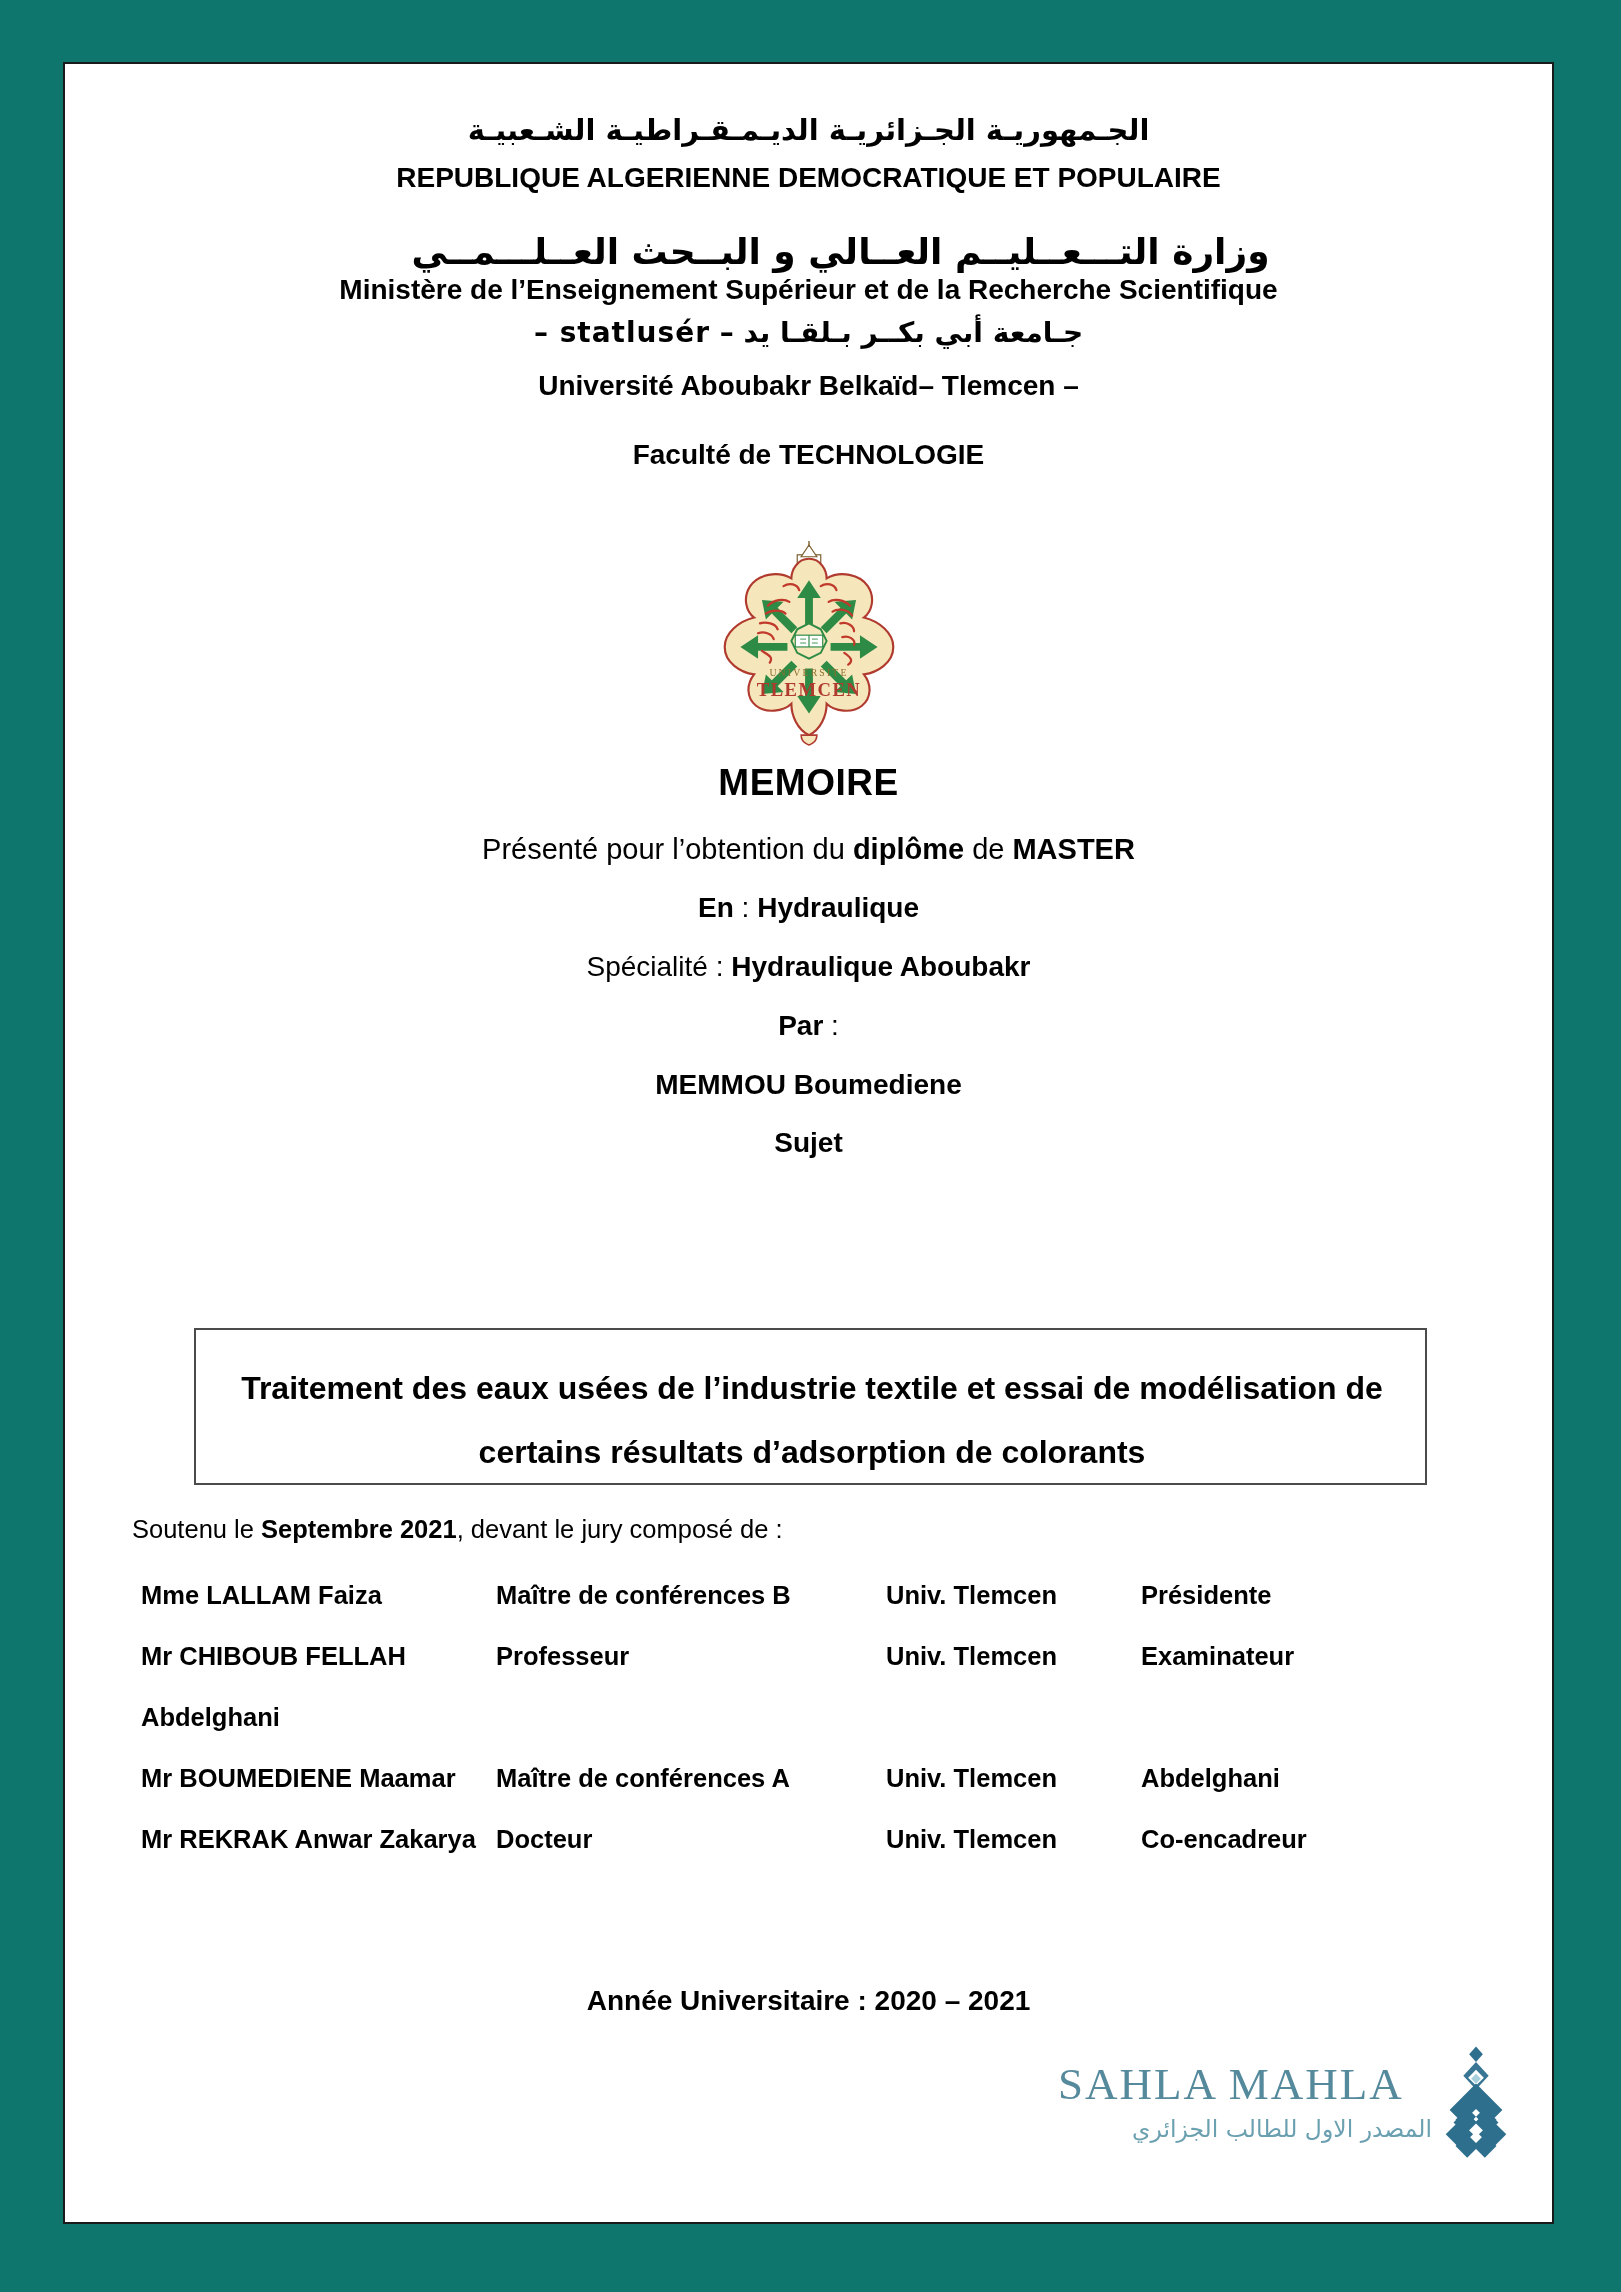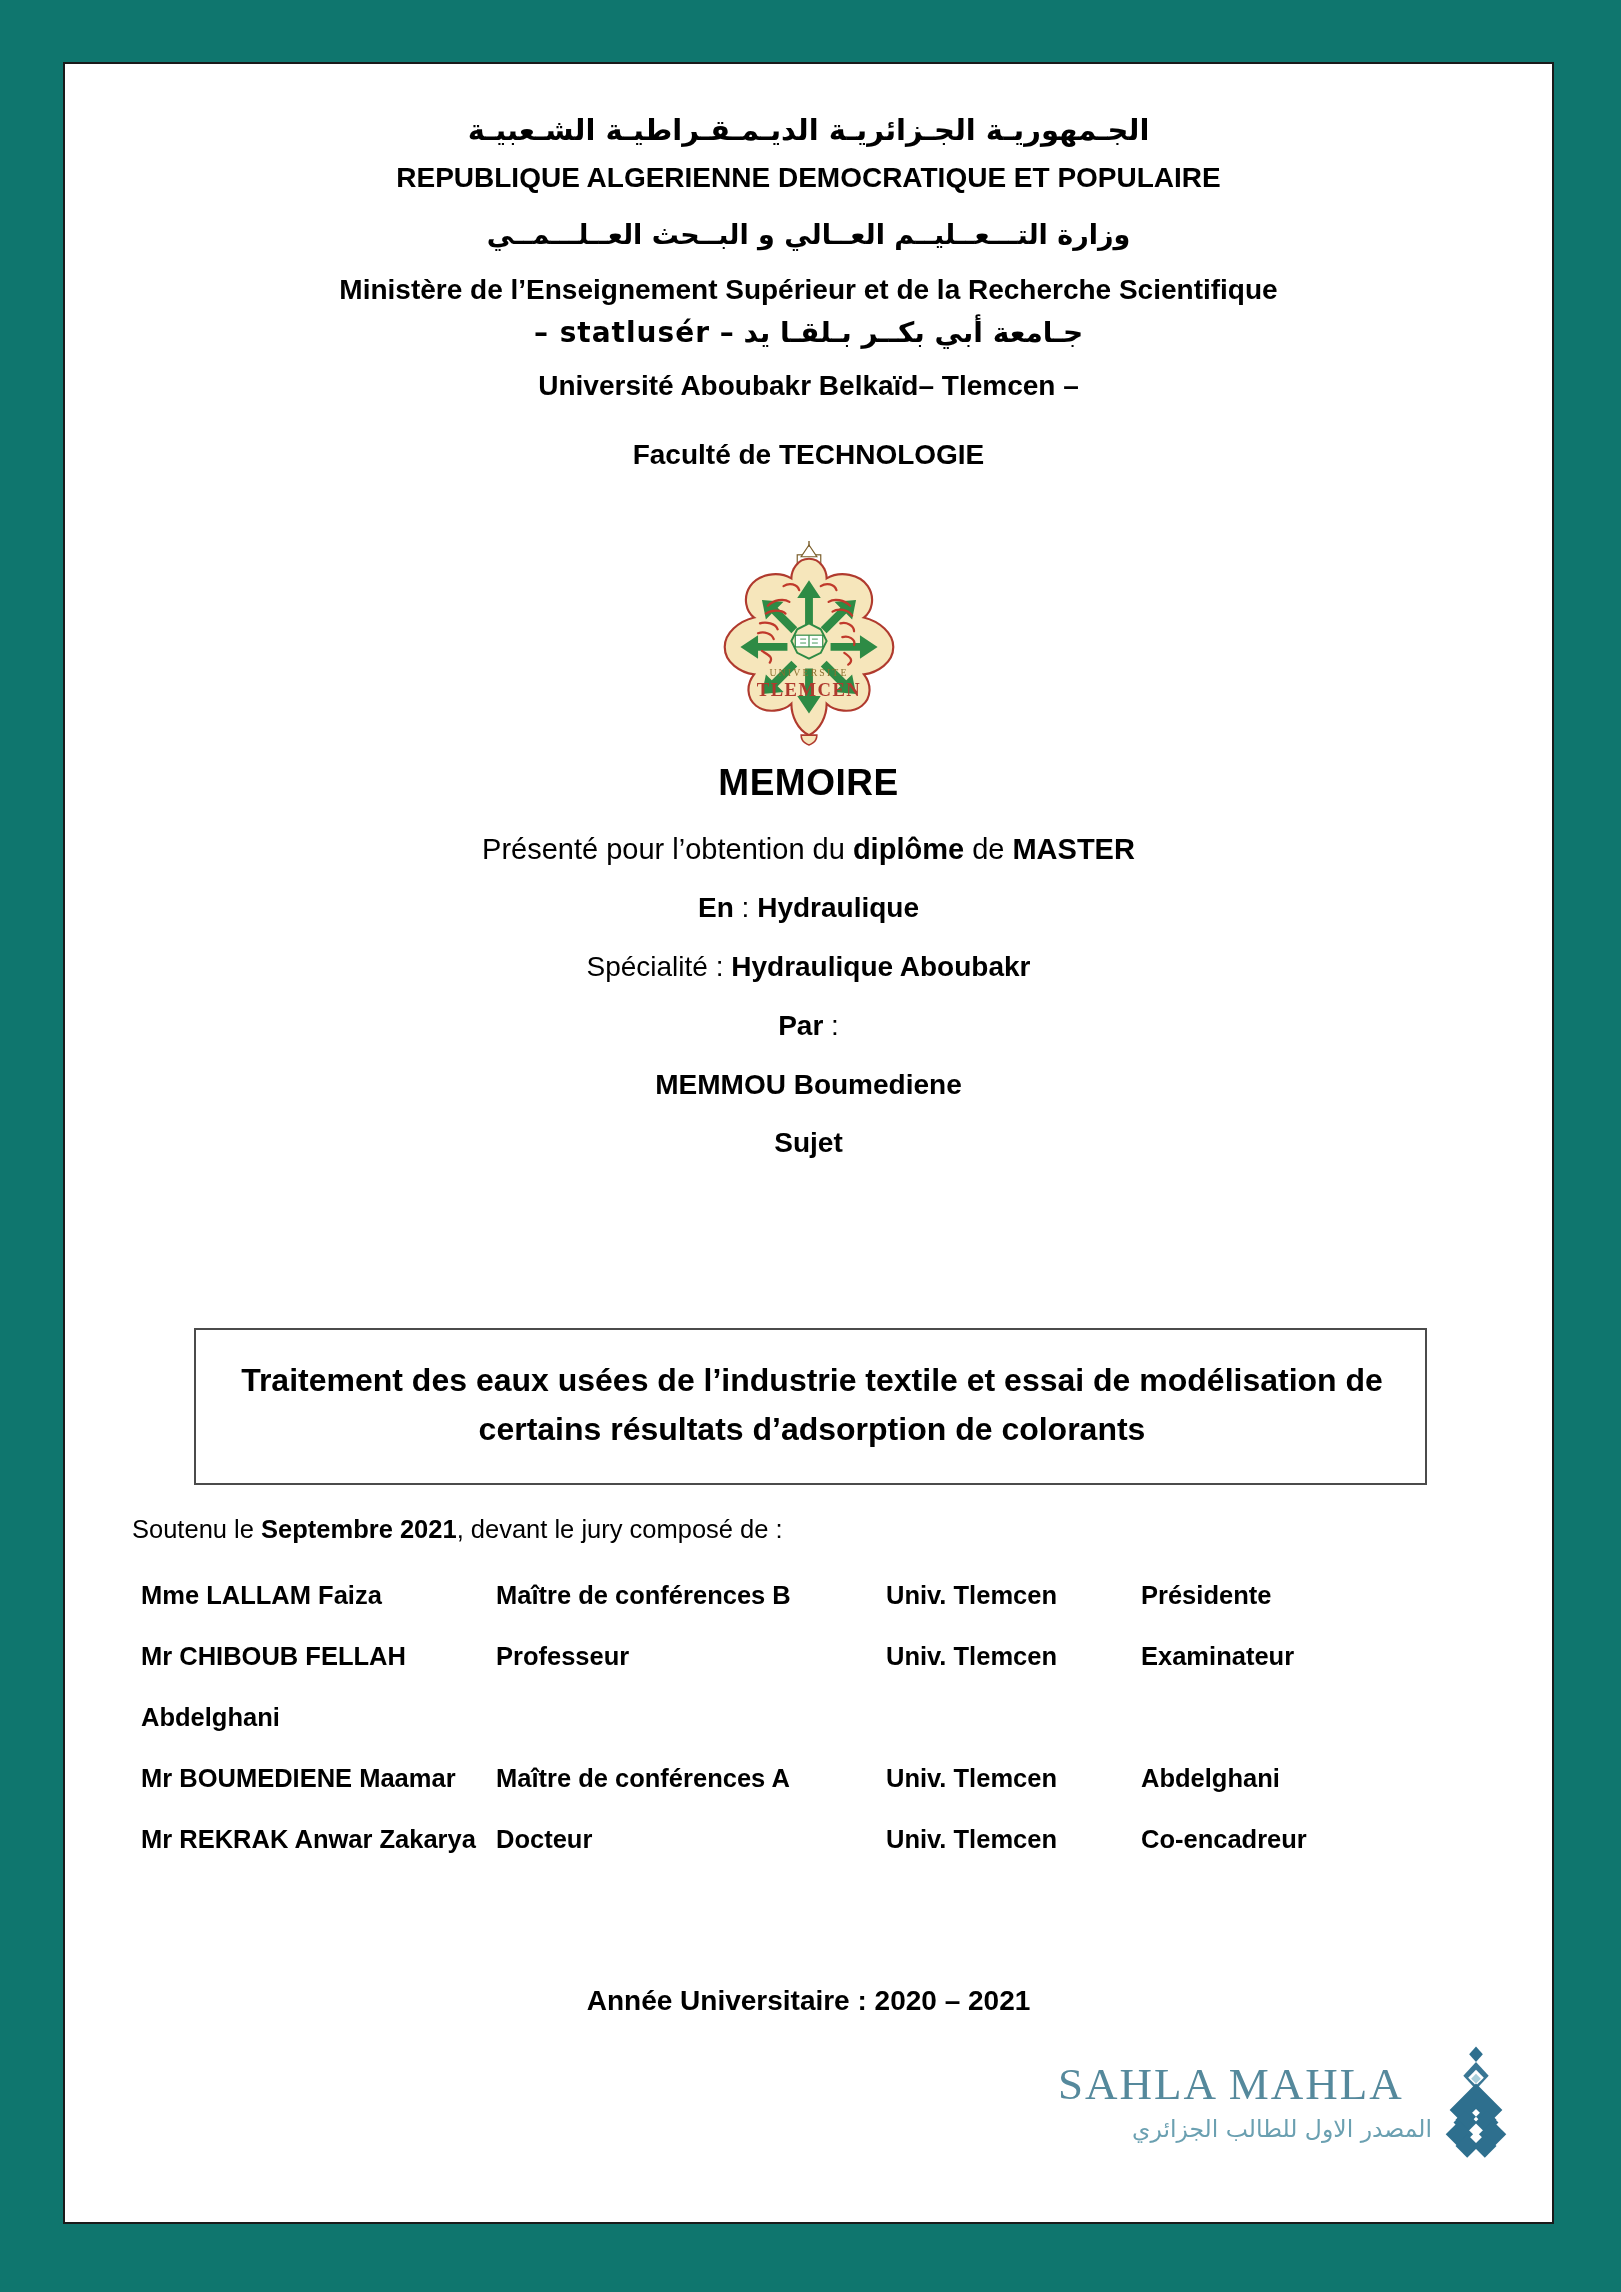--- a/index.html
+++ b/index.html
@@ -59,24 +59,25 @@
   }
   .hdr-fr1 {
     position: absolute;
     left: 0; top: 98px;
     width: 100%;
     font-size: 28px;
     font-weight: 700;
   }
   .hdr-ar2 {
     position: absolute;
-    left: 0; top: 155px;
-    width: 100%;
-    font-size: 27px;
+    left: 0; top: 167px;
+    width: 100%;
+    font-size: 36px;
     letter-spacing: 1px;
+    padding-left: 32px;
   }
   .hdr-fr2 {
     position: absolute;
     left: 0; top: 210px;
     width: 100%;
     font-size: 28px;
     font-weight: 700;
   }
   .hdr-ar3 {
     position: absolute;
@@ -174,21 +175,21 @@
     background: #ffffff;
   }
   #subject-text {
     position: absolute;
     left: 33px;
     top: 25.5px;
     width: 1166px;
     text-align: center;
     font-size: 32px;
     font-weight: 700;
-    line-height: 49px;
+    line-height: 64px;
   }
 
   
   #soutenu {
     position: absolute;
     left: 67px;
     top: 1451px;
     font-size: 25.5px;
     font-weight: 400;
     white-space: nowrap;

